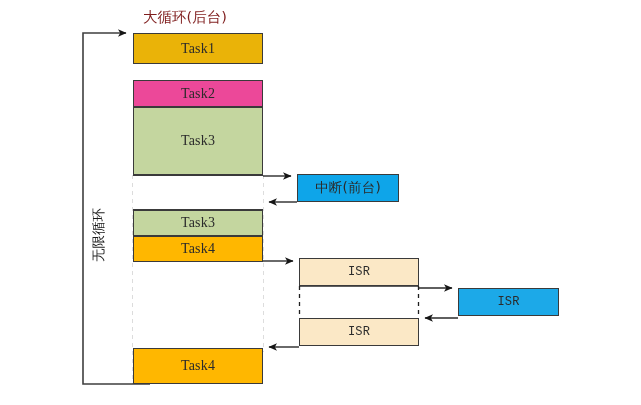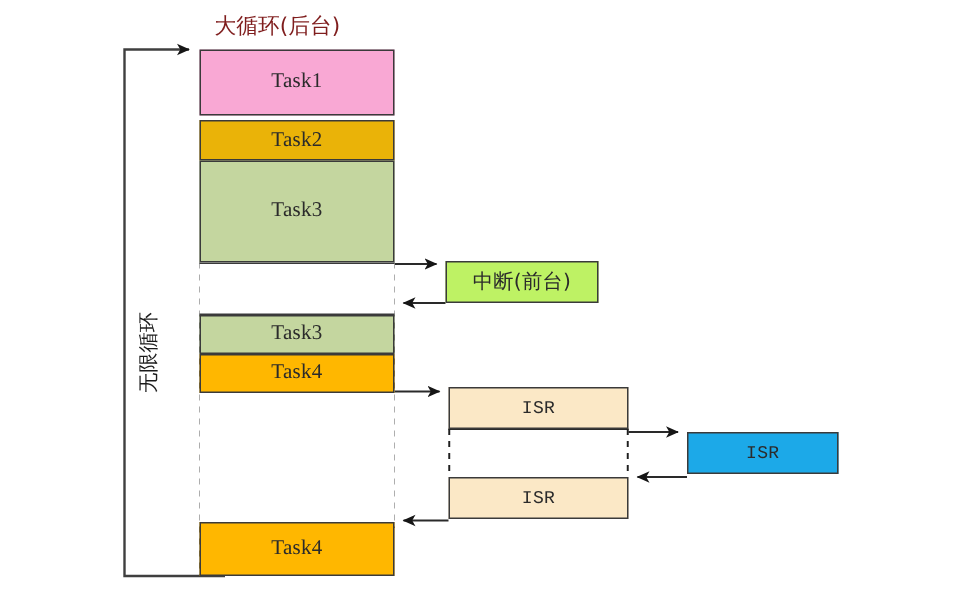--- a/index.html
+++ b/index.html
@@ -107,25 +107,25 @@
     <path d="M299,286 L419,286" fill="none" stroke="#2a2a2a" stroke-width="1.4"></path>
 
     <path d="M458,318 L425,318" fill="none" stroke="#2a2a2a" stroke-width="1.4" marker-end="url(#ahl)"></path>
 
     <line x1="299.5" y1="286" x2="299.5" y2="318" stroke="#1f1f1f" stroke-width="1.3" stroke-dasharray="4,4"></line>
     <line x1="418.5" y1="286" x2="418.5" y2="318" stroke="#1f1f1f" stroke-width="1.3" stroke-dasharray="4,4"></line>
 
     <path d="M299,347 L269,347" fill="none" stroke="#2a2a2a" stroke-width="1.4" marker-end="url(#ahl)"></path>
   </svg>
 
-  <div class="box" style="left:133px; top:33px; width:130px; height:44px; background:#f9a8d4;">
+  <div class="box" style="left:133px; top:33px; width:130px; height:31px; background:#eab308;">
     <span>Task1</span>
   </div>
 
-  <div class="box" style="left:133px; top:80px; width:130px; height:27px; background:#eab308;">
+  <div class="box" style="left:133px; top:80px; width:130px; height:27px; background:#ec4899;">
     <span>Task2</span>
   </div>
 
   <div class="box" style="left:133px; top:107px; width:130px; height:68px; background:#c4d69f;">
     <span>Task3</span>
   </div>
 
   <div class="box" style="left:133px; top:175px; width:130px; height:35px; background:#ffffff;
               border-left:none; border-right:none;"></div>
 
@@ -137,21 +137,21 @@
     <span>Task4</span>
   </div>
 
   <div class="box" style="left:133px; top:262px; width:130px; height:86px; background:#ffffff;
               border-left:none; border-right:none; border-top:none; border-bottom:none;"></div>
 
   <div class="box" style="left:133px; top:348px; width:130px; height:36px; background:#ffb700;">
     <span>Task4</span>
   </div>
 
-  <div class="box box-cjk" style="left:297px; top:174px; width:102px; height:28px; background:#bef264;">
+  <div class="box box-cjk" style="left:297px; top:174px; width:102px; height:28px; background:#0ea5e9;">
     <span>中断(前台)</span>
   </div>
 
   <div class="box" style="left:299px; top:258px; width:120px; height:28px; background:#fbe8c6;">
     <span class="isr-text">ISR</span>
   </div>
 
   <div class="box" style="left:299px; top:318px; width:120px; height:28px; background:#fbe8c6;">
     <span class="isr-text">ISR</span>
   </div>

